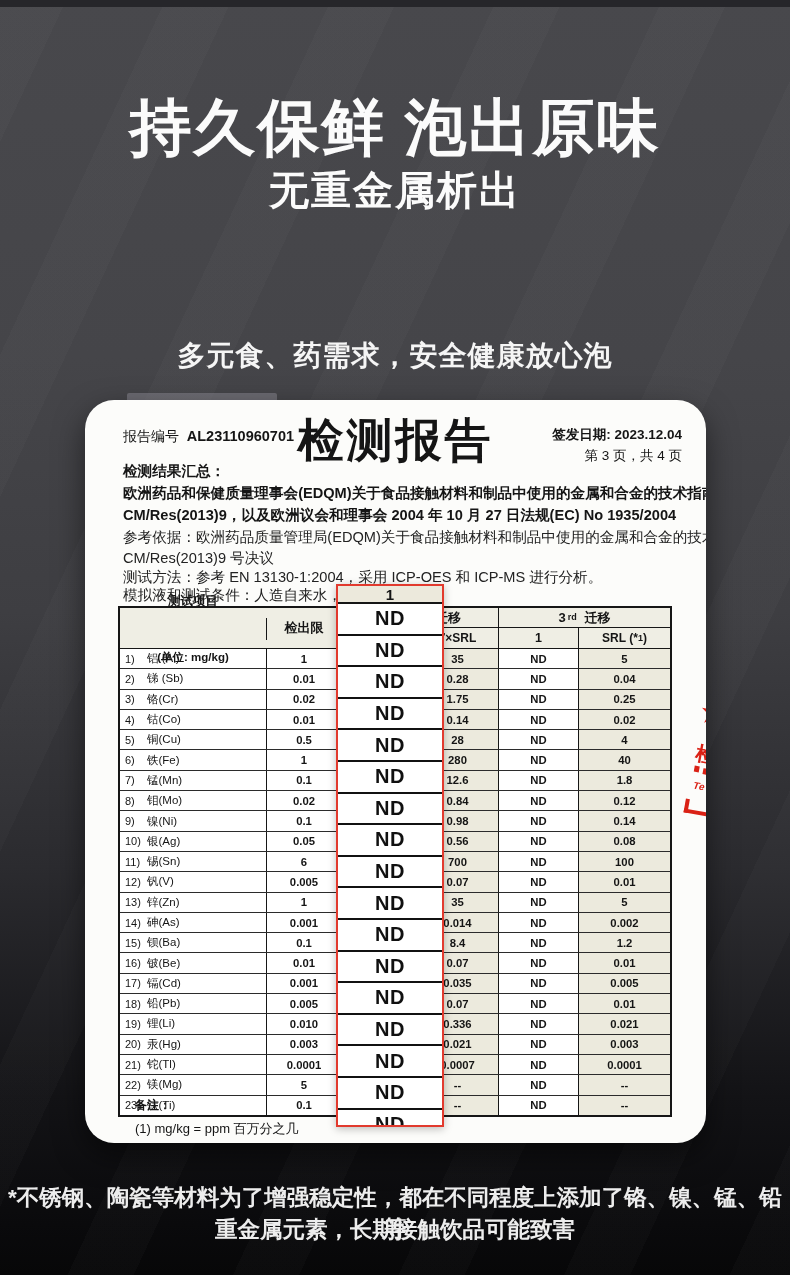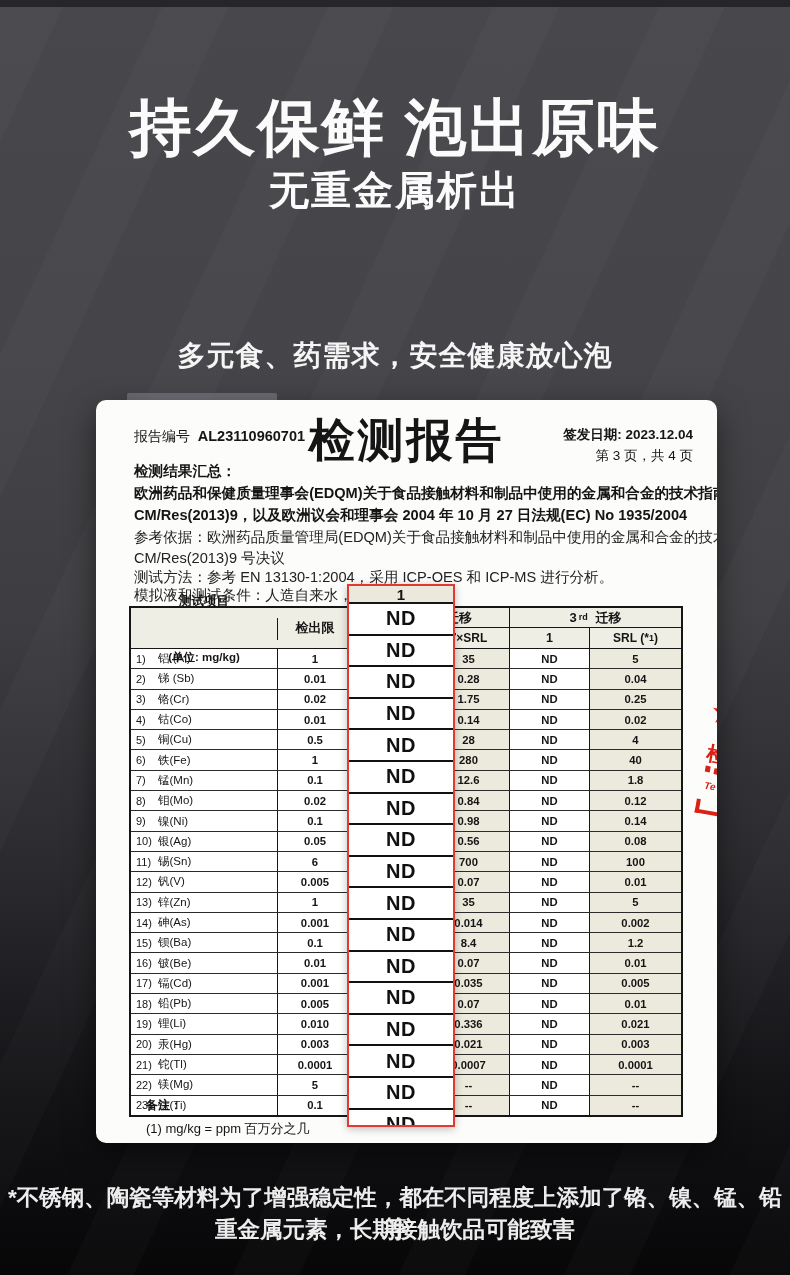--- a/index.html
+++ b/index.html
@@ -15,22 +15,22 @@
   .hero-line{position:absolute;left:0;width:100%;text-align:center;color:#fbfbfb;font-weight:700;letter-spacing:2px;}
   .hero-1{top:86px;font-size:62px;}
   .hero-2{top:163px;font-size:40px;}
   .sub-line{position:absolute;left:0;width:100%;text-align:center;color:#f5f5f5;font-weight:700;font-size:28px;letter-spacing:1px;}
   .sub-1{top:300px;} .sub-2{top:337px;}
 
   
   .band{position:absolute;left:127px;top:393px;width:150px;height:9px;background:#8f8d97;opacity:.5;border-radius:2px;}
 
   
-  .card{position:absolute;left:85px;top:400px;width:621px;height:743px;background:#fcfcfa;border-radius:10px;
-        overflow:hidden;box-shadow:0 12px 30px rgba(0,0,0,.5);color:#151515;margin-left:11px;}
+  .card{position:absolute;left:85px;top:400px;width:621px;height:743px;background:#fcfcfa;border-radius:29px;
+        overflow:hidden;box-shadow:0 12px 30px rgba(0,0,0,.5);color:#151515;}
   .abs{position:absolute;white-space:nowrap;}
   .rpt-title{left:0;width:100%;top:10px;text-align:center;font-family:"Liberation Serif","DejaVu Serif",serif;
              font-weight:700;font-size:46px;letter-spacing:3px;}
   .rpt-no{left:38px;top:28px;font-size:14px;}
   .rpt-no b{font-size:14.5px;}
   .rpt-date{right:24px;top:26px;font-size:13.5px;font-weight:700;}
   .rpt-page{right:24px;top:47px;font-size:13.5px;}
   .t-bold{font-weight:700;font-size:14.6px;}
   .t-reg{font-weight:400;font-size:14.6px;color:#222;}
   .l38{left:38px;}

